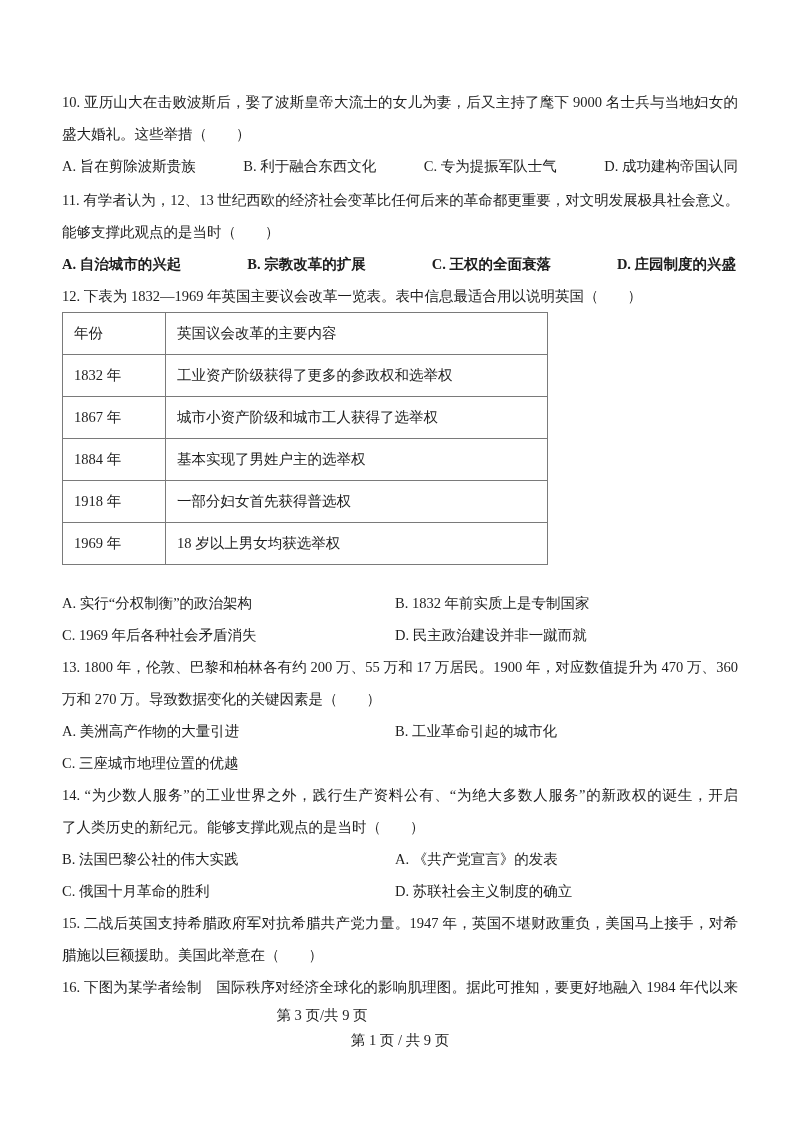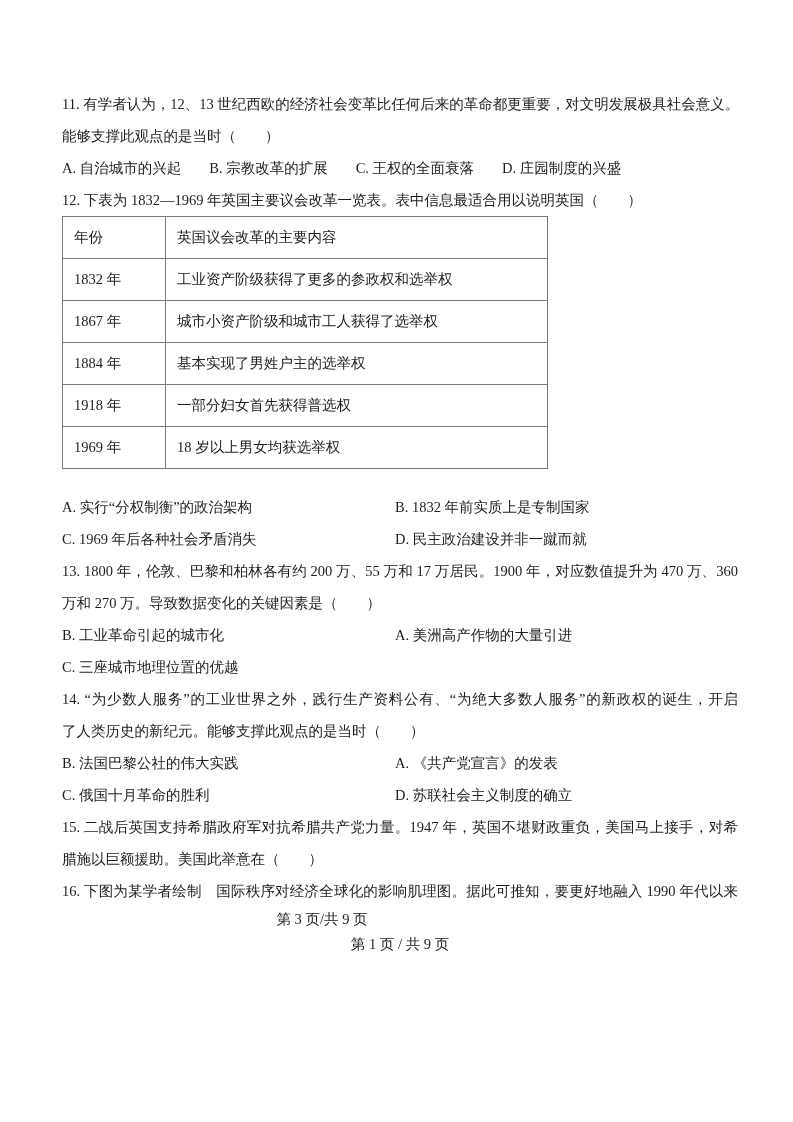--- a/index.html
+++ b/index.html
@@ -25,24 +25,25 @@
   .jl { text-align: justify; text-align-last: justify; }
   .opts {
     display: flex;
     justify-content: space-between;
     font-size: 14.5px;
     line-height: 32px;
     width: 676px;
   }
   .opts-gap {
     display: flex;
-    gap: 28px;
+    gap: 66px;
     font-size: 14.5px;
     line-height: 32px;
     width: 676px;
+    font-weight: bold;
   }
   .opts2 {
     display: grid;
     grid-template-columns: 333px auto;
     font-size: 14.5px;
     line-height: 32px;
     width: 676px;
   }
   table.reform {
     border-collapse: collapse;
@@ -76,20 +77,30 @@
     line-height: 26px;
     width: 676px;
     text-align: center;
   }
 </style>
 </head>
 <body>
 
 <div class="page">
 
+  <div>
+    <div class="ln jl">10. 亚历山大在击败波斯后，娶了波斯皇帝大流士的女儿为妻，后又主持了麾下 9000 名士兵与当地妇女的</div>
+    <div class="ln">盛大婚礼。这些举措（　　）</div>
+    <div class="opts">
+      <span>A. 旨在剪除波斯贵族</span>
+      <span>B. 利于融合东西文化</span>
+      <span>C. 专为提振军队士气</span>
+      <span>D. 成功建构帝国认同</span>
+    </div>
+  </div>
 
   <div style="margin-top:2px;">
     <div class="ln jl">11. 有学者认为，12、13 世纪西欧的经济社会变革比任何后来的革命都更重要，对文明发展极具社会意义。</div>
     <div class="ln">能够支撑此观点的是当时（　　）</div>
     <div class="opts-gap">
       <span>A. 自治城市的兴起</span>
       <span>B. 宗教改革的扩展</span>
       <span>C. 王权的全面衰落</span>
       <span>D. 庄园制度的兴盛</span>
     </div>
@@ -134,22 +145,22 @@
     <div class="opts2">
       <span>C. 1969 年后各种社会矛盾消失</span>
       <span>D. 民主政治建设并非一蹴而就</span>
     </div>
   </div>
 
   <div>
     <div class="ln jl">13. 1800 年，伦敦、巴黎和柏林各有约 200 万、55 万和 17 万居民。1900 年，对应数值提升为 470 万、360</div>
     <div class="ln">万和 270 万。导致数据变化的关键因素是（　　）</div>
     <div class="opts2">
+      <span>A. 美洲高产作物的大量引进</span>
       <span>B. 工业革命引起的城市化</span>
-      <span>A. 美洲高产作物的大量引进</span>
     </div>
     <div class="opts2">
       <span>C. 三座城市地理位置的优越</span>
     </div>
   </div>
 
   <div>
     <div class="ln jl">14. “为少数人服务”的工业世界之外，践行生产资料公有、“为绝大多数人服务”的新政权的诞生，开启</div>
     <div class="ln">了人类历史的新纪元。能够支撑此观点的是当时（　　）</div>
     <div class="opts2">
@@ -161,20 +172,20 @@
       <span>D. 苏联社会主义制度的确立</span>
     </div>
   </div>
 
   <div>
     <div class="ln jl">15. 二战后英国支持希腊政府军对抗希腊共产党力量。1947 年，英国不堪财政重负，美国马上接手，对希</div>
     <div class="ln">腊施以巨额援助。美国此举意在（　　）</div>
   </div>
 
   <div>
-    <div class="ln jl">16. 下图为某学者绘制　国际秩序对经济全球化的影响肌理图。据此可推知，要更好地融入 1990 年代以来</div>
+    <div class="ln jl">16. 下图为某学者绘制　国际秩序对经济全球化的影响肌理图。据此可推知，要更好地融入 1984 年代以来</div>
   </div>
 
   <div class="footer-inline">第 3 页/共 9 页</div>
 
   <div class="footer-bottom">第 1 页 / 共 9 页</div>
 
 </div>
 
 </body></html>

